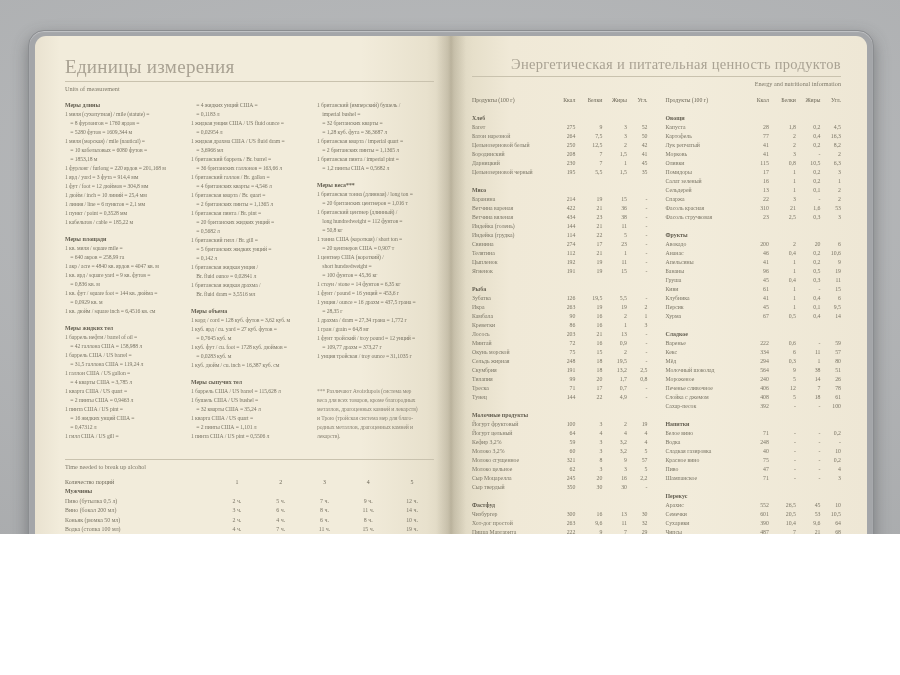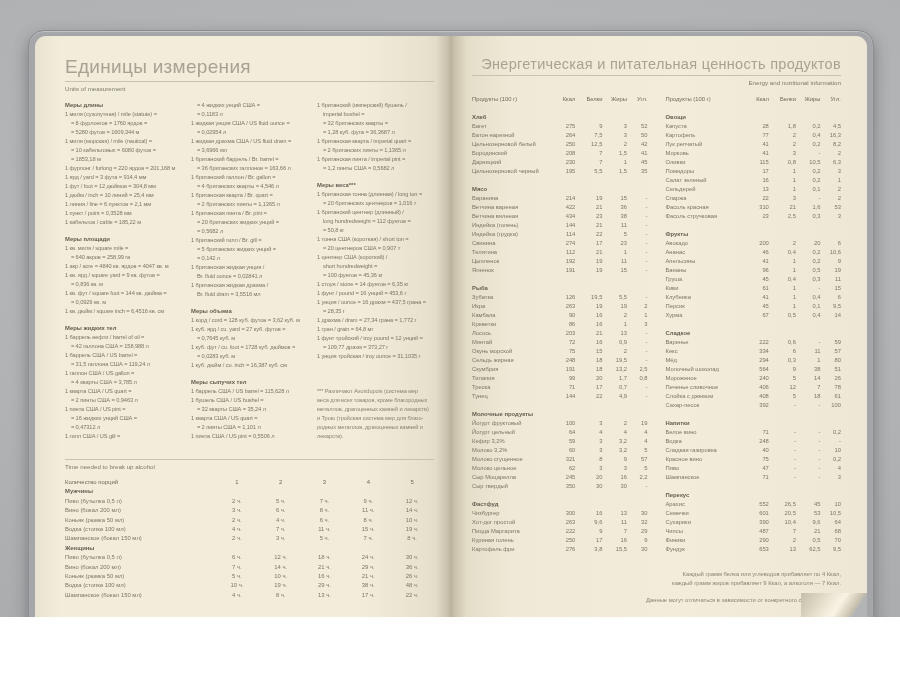--- a/index.html
+++ b/index.html
@@ -1,17 +1,17 @@
 <!DOCTYPE html>
 <html><head>
 <meta charset="utf-8">
 <style>
   html,body{margin:0;padding:0;}
   body{font-family:"Liberation Sans","DejaVu Sans",sans-serif;}
-  .stage{position:relative;width:900px;height:617px;background:#b2b4b6;overflow:hidden;}
+  .stage{position:relative;width:900px;height:534px;background:#b2b4b6;overflow:hidden;font-family:Liberation Serif, serif;}
   .stage::before{content:'';position:absolute;inset:0;background:radial-gradient(120% 90% at 50% 35%,rgba(255,255,255,.10),rgba(0,0,0,.06));pointer-events:none;}
   .notebook{position:absolute;left:28px;top:30px;width:844px;height:614px;background:#a4a6a9;border:1px solid #8b8d90;border-radius:16px;box-shadow:0 6px 16px rgba(55,57,60,.45), inset 0 1px 1px rgba(255,255,255,.35);}
   .pages{position:absolute;left:6px;top:5px;right:6px;bottom:6px;border-radius:11px;overflow:hidden;display:flex;}
   .pages::before{content:'';position:absolute;left:50%;top:0;bottom:0;width:30px;transform:translateX(-50%);background:linear-gradient(90deg,rgba(96,86,62,0),rgba(96,86,62,.16) 40%,rgba(96,86,62,.26) 50%,rgba(96,86,62,.16) 60%,rgba(96,86,62,0));z-index:6;pointer-events:none;}
   .page{flex:1;position:relative;box-sizing:border-box;}
   .page.left{background:linear-gradient(90deg,#e9e2d0 0%,#f2ecdb 6%,#f2ecdb 78%,#e8e1cd 94%,#d9d2bd 100%);padding:20px 18px 0 30px;}
   .page.right{background:linear-gradient(90deg,#d9d2bd 0%,#e6dfca 5%,#f0e9d7 14%,#f2ecdb 55%,#eee7d5 100%);padding:20px 26px 0 20px;}
   .page-title{font-size:19px;color:#a9a293;font-weight:500;letter-spacing:.3px;white-space:nowrap;}
   .page-title.small{font-size:14.5px;}
   .right-align{text-align:right;}

